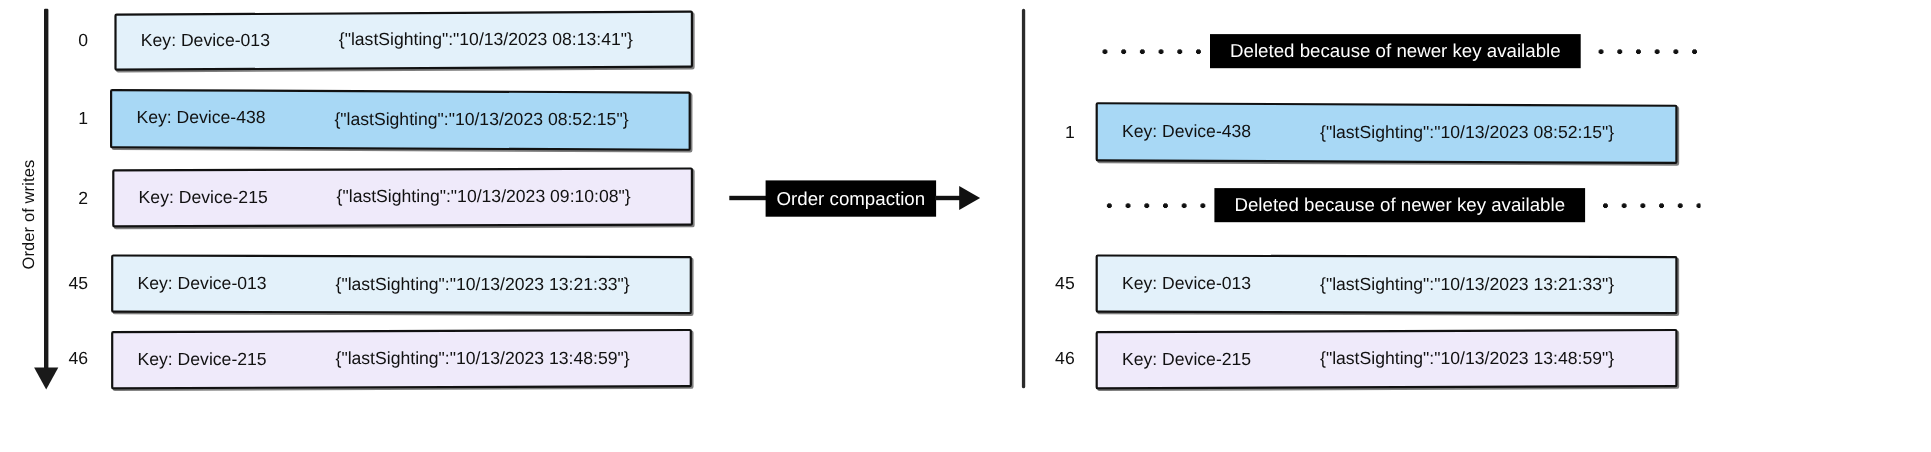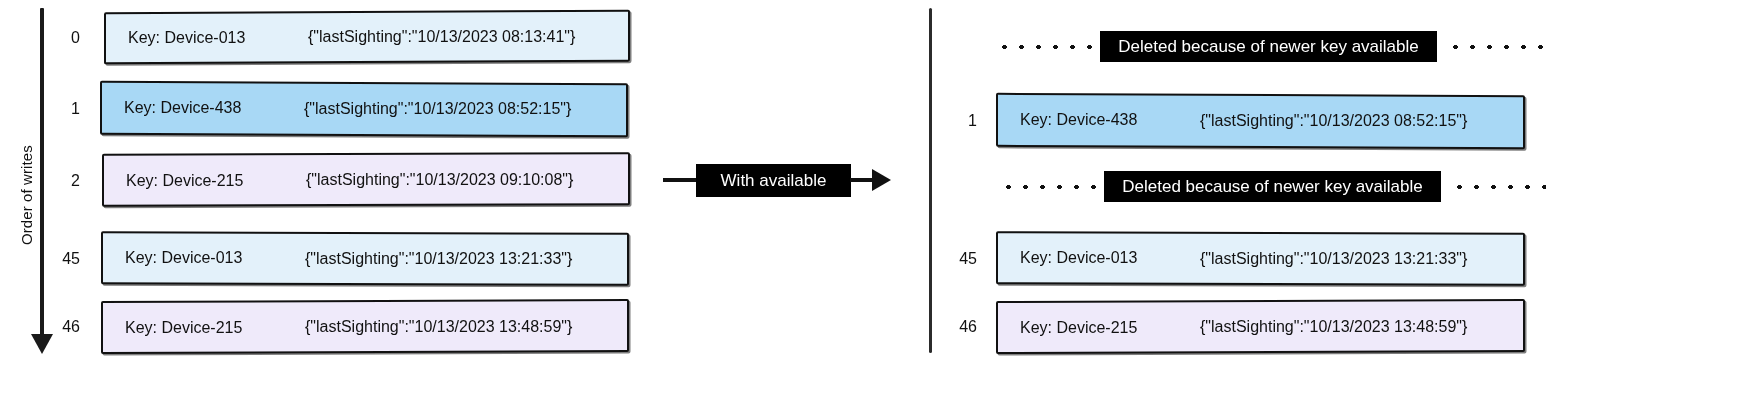--- a/index.html
+++ b/index.html
@@ -176,21 +176,21 @@
 
   <div class="row">
     <div class="row-index" style="left:50px; top:319px; width:30px;">46</div>
     <div class="record skew-e" style="left:101px; top:300px; width:528px; height:53px; background:#efeafa;">
       <span class="key unskew-e" style="left:22px; top:16px;">Key: Device-215</span>
       <span class="val unskew-e" style="left:202px; top:16px;">{"lastSighting":"10/13/2023 13:48:59"}</span>
     </div>
   </div>
 
   <div class="arrow-shaft" style="left:663px; top:178px; width:42px;"></div>
-  <div class="black-label" style="left:696px; top:164px; width:155px; height:33px;">With available</div>
+  <div class="black-label" style="left:696px; top:164px; width:155px; height:33px;">Order compaction</div>
   <div class="arrow-shaft" style="left:850px; top:178px; width:24px;"></div>
   <div class="arrow-head" style="left:872px; top:169px;"></div>
 
   <div class="panel-divider" style="left:929px; top:8px; height:345px;"></div>
 
   <div class="row">
     <div class="dots" style="left:996px; top:44px; width:104px;"></div>
     <div class="black-label" style="left:1100px; top:31px; width:337px; height:31px;">Deleted because of newer key available</div>
     <div class="dots" style="left:1447px; top:44px; width:104px;"></div>
   </div>

